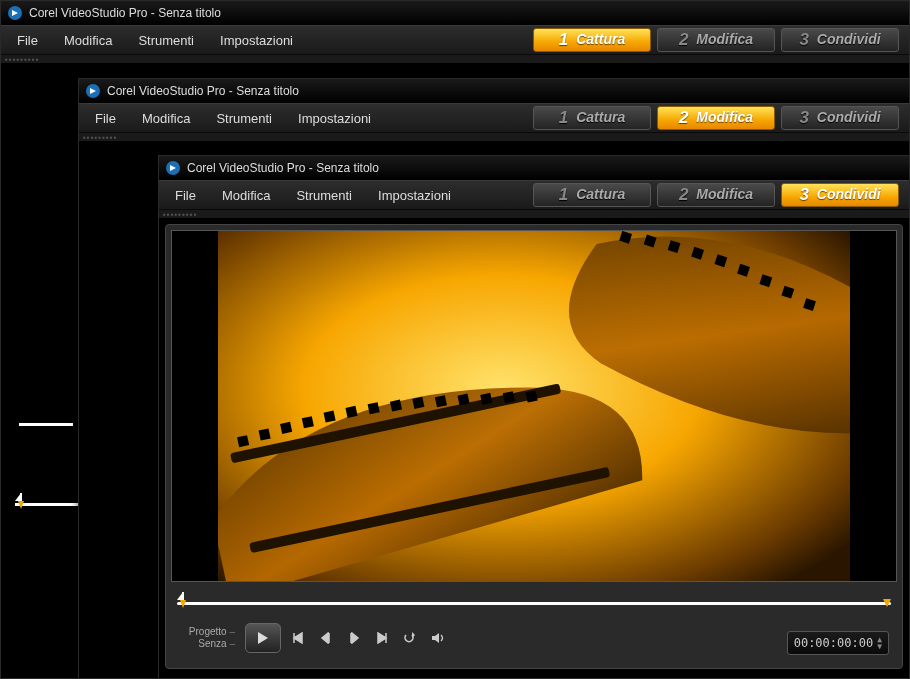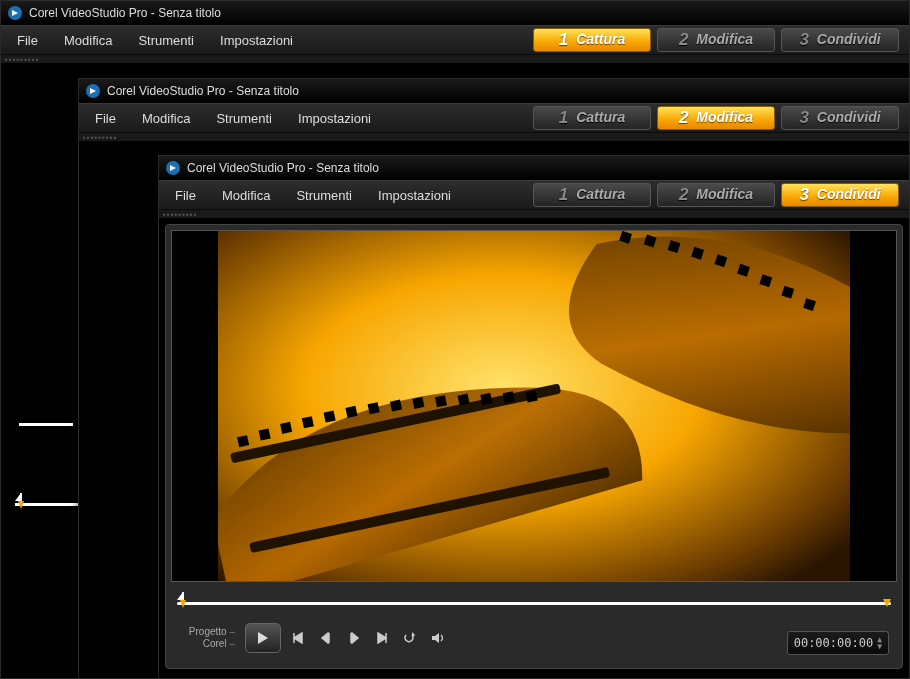--- a/index.html
+++ b/index.html
@@ -290,21 +290,21 @@
           </svg></div>
       <div class="stop"><svg width="8" height="10">
             <use href="#endstop"></use>
           </svg></div>
 
     </div>
 
     <div class="controls">
       <div class="mode-labels">
         <div><span>Progetto</span> <span class="sep">–</span></div>
-        <div><span>Corel</span> <span class="sep">–</span></div>
+        <div><span>Senza</span> <span class="sep">–</span></div>
       </div>
       <div class="transport">
         <div class="playbtn">
             <svg width="14" height="14">
               <use href="#play"></use>
             </svg>
           </div>
         <div class="ibtn">
             <svg width="12" height="12">
               <use href="#prev"></use>

